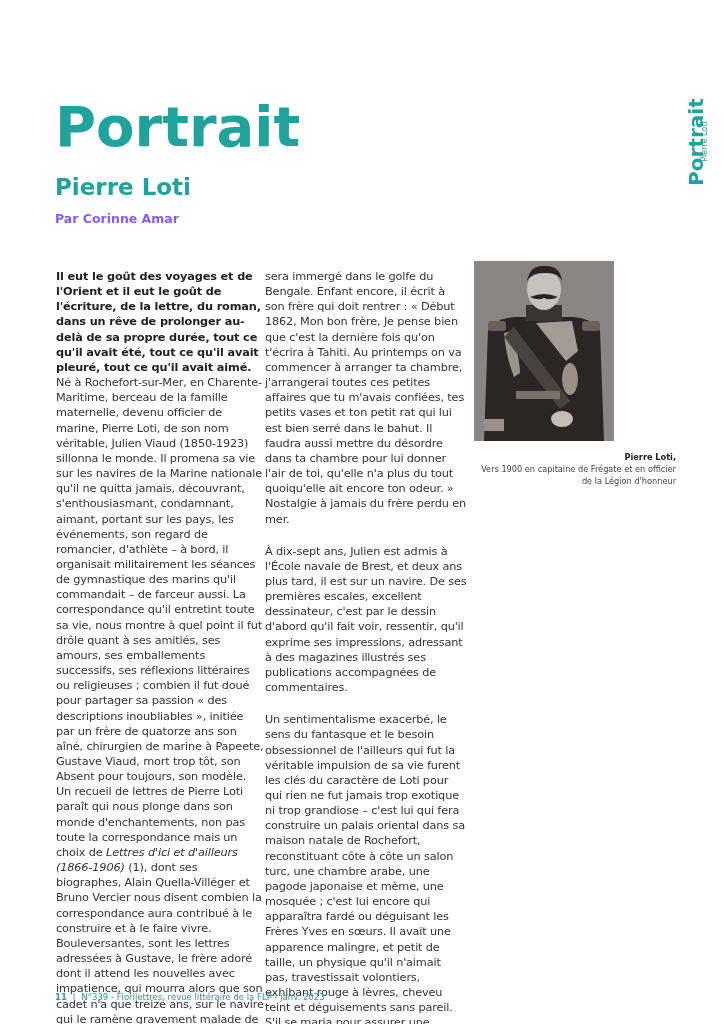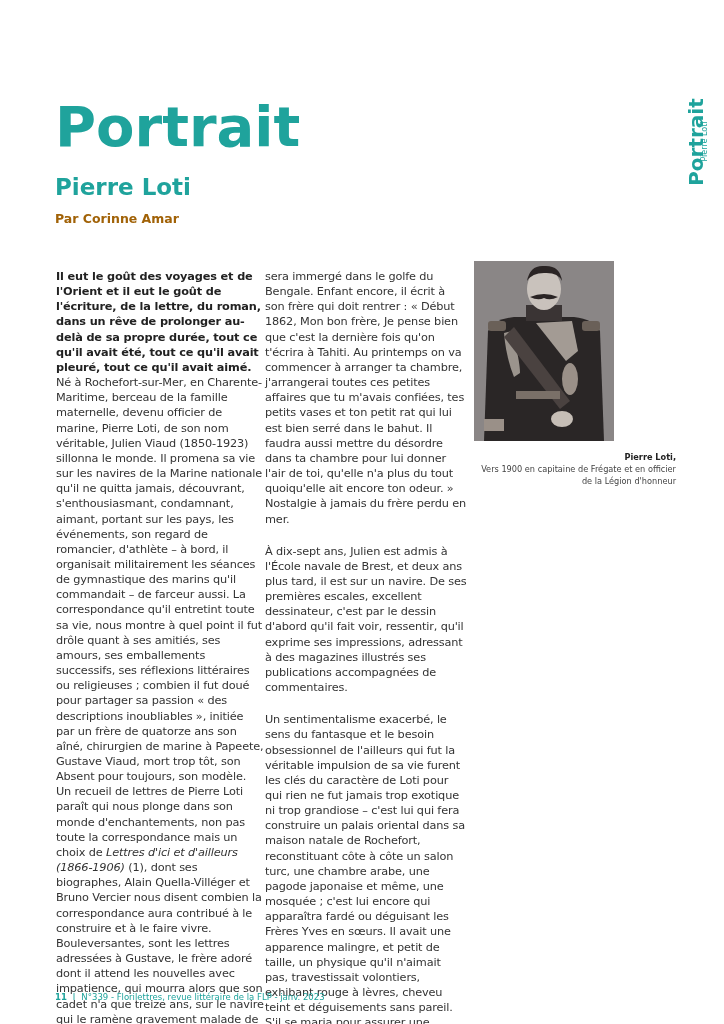--- a/index.html
+++ b/index.html
@@ -1,19 +1,19 @@
 <!DOCTYPE html>
 <html><head>
 <meta charset="utf-8">
 <style>
   html, body { margin:0; padding:0; background:#ffffff; }
   body { width:724px; height:1024px; position:relative; overflow:hidden; font-family:"DejaVu Sans", sans-serif; color:#2b2b2b; }
   .title { position:absolute; left:55px; top:92px; font-family:"DejaVu Sans", sans-serif; font-weight:bold; font-size:56px; letter-spacing:0px; color:#1fa39c; margin:0; line-height:70px; }
   .subtitle { position:absolute; left:55px; top:172px; font-weight:bold; font-size:23px; color:#1fa39c; margin:0; line-height:30px; }
-  .author { position:absolute; left:55px; top:211px; font-weight:bold; font-size:12.5px; color:#a16207; margin:0; line-height:16px; }
+  .author { position:absolute; left:55px; top:211px; font-weight:bold; font-size:12.5px; color:#8b5cf6; margin:0; line-height:16px; }
   .side { position:absolute; left:676px; top:92px; width:44px; height:100px; }
   .side-title { position:absolute; left:-30px; top:38px; transform:rotate(-90deg); font-weight:bold; font-size:20px; color:#1fa39c; white-space:nowrap; width:100px; text-align:center; }
   .side-sub { position:absolute; left:-2px; top:45px; transform:rotate(-90deg); font-size:8px; color:#1fa39c; white-space:nowrap; width:60px; text-align:center; }
   .col { position:absolute; top:252px; font-size:11.3px; line-height:15.15px; color:#333; letter-spacing:-0.15px; }
   .col1 { left:56px; width:208px; }
   .col2 { left:265px; width:202px; }
   .col p { margin:17px 0 15px 0; }
   .lead { font-weight:bold; color:#222; }
   .photo { position:absolute; left:474px; top:261px; width:140px; height:180px; background:linear-gradient(180deg,#8d8a8a 0%,#7d7a7a 50%,#6d6a6a 100%); overflow:hidden; }
   .caption { position:absolute; left:476px; top:451px; width:200px; font-size:8.2px; line-height:12px; color:#444;text-align:right; }

